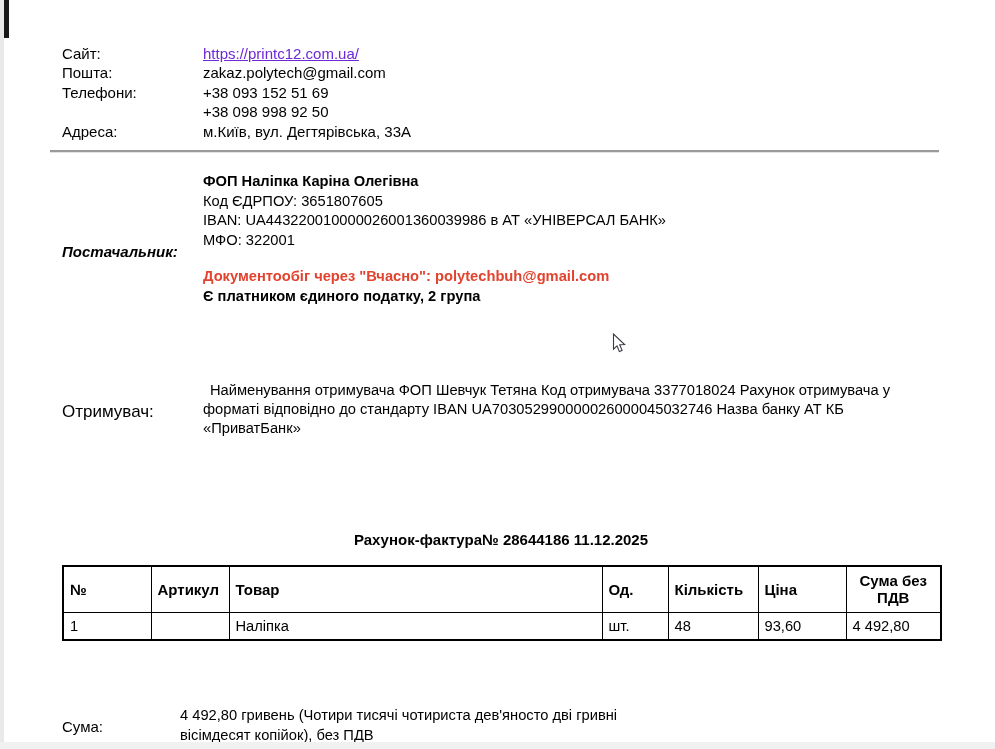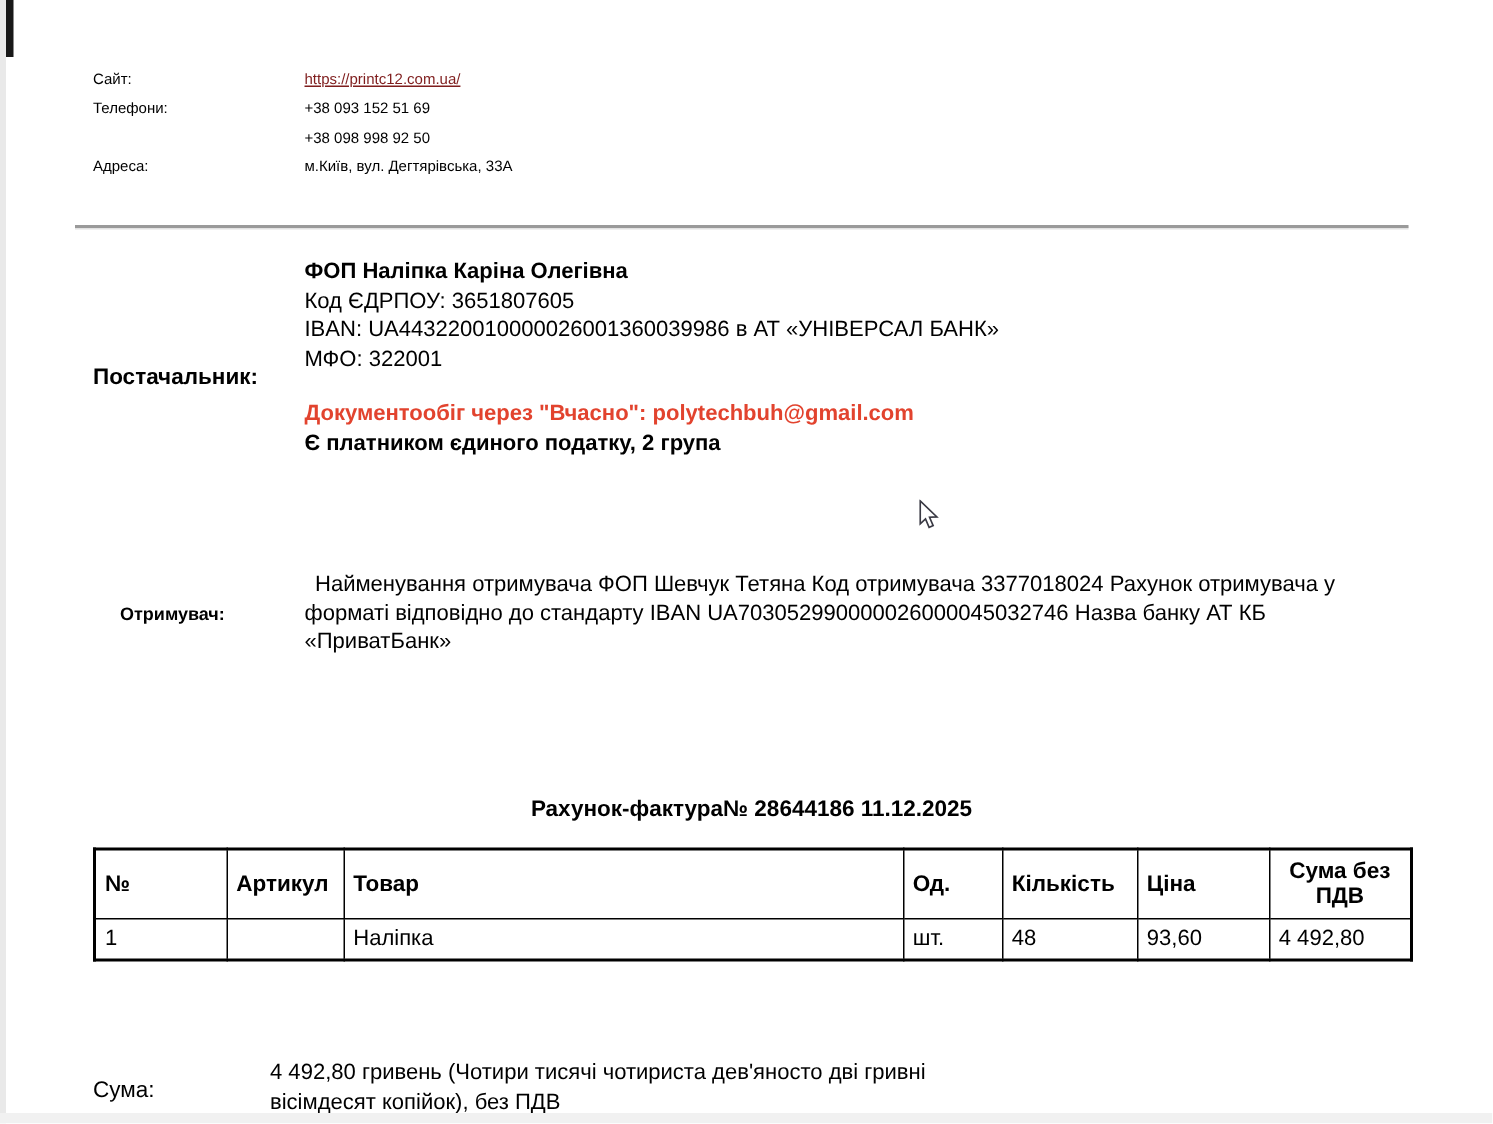--- a/index.html
+++ b/index.html
@@ -9,39 +9,39 @@
     background:#ffffff;
     font-family:"Liberation Sans", sans-serif;
     color:#000;
     overflow:hidden;
   }
   .left-strip   { position:absolute; left:0; top:0; width:4px; height:749px; background:#e9e9e9; }
   .left-mark    { position:absolute; left:4px; top:0; width:5px; height:38px; background:#181818; }
   .bottom-strip { position:absolute; left:0; top:742px; width:995px; height:7px; background:#f1f1f1; z-index:6; }
 
   
-  .contacts { position:absolute; left:62px; top:44px; font-size:10px; line-height:19.4px; }
+  .contacts { position:absolute; left:62px; top:44px; font-size:15px; line-height:19.4px; }
   .contact-row { display:flex; }
   .contact-label { width:141px; }
-  a.site-link { color:#7f1d1d; text-decoration:underline; }
+  a.site-link { color:#6d28d9; text-decoration:underline; }
 
   .divider { position:absolute; left:50px; top:150px; width:889px; height:2px;
              background:#9a9a9a; box-shadow:0 1px 0 #e2e2e2; }
 
   
-  .supplier-label { position:absolute; left:62px; top:243px; font-size:15px; font-weight:bold; }
+  .supplier-label { position:absolute; left:62px; top:243px; font-size:15px; font-weight:bold;font-style:italic; }
   .supplier-block { position:absolute; left:203px; top:172px; width:740px;
                     font-size:14.7px; line-height:19.5px; }
   .supplier-name { font-weight:bold; }
   .supplier-spacer { height:17px; }
   .supplier-edo { font-weight:bold; }
   .supplier-tax { font-weight:bold; }
 
   
-  .recipient-label { position:absolute; left:62px; top:402px; font-size:12px; font-weight:bold;margin-left:18px; }
+  .recipient-label { position:absolute; left:62px; top:402px; font-size:17px; font-weight:normal; }
   .recipient-text  { position:absolute; left:203px; top:381px; width:712px;
                      font-size:14.7px; line-height:19px; text-indent:7px; }
 
   
   .invoice-title { position:absolute; left:62px; top:531px; width:878px;
                    text-align:center; font-size:15px; font-weight:bold; }
   .invoice-number { }
 
   
   table.items { position:absolute; left:62px; top:565px; width:878px;
@@ -64,20 +64,24 @@
 </head>
 <body>
 
 <div class="left-strip"></div>
 <div class="left-mark"></div>
 
 <div class="contacts">
   <div class="contact-row">
     <div class="contact-label">Сайт:</div>
     <a href="#" class="site-link">https://printc12.com.ua/</a>
+  </div>
+  <div class="contact-row">
+    <div class="contact-label">Пошта:</div>
+    <div>zakaz.polytech@gmail.com</div>
   </div>
   <div class="contact-row">
     <div class="contact-label">Телефони:</div>
     <div>+38 093 152 51 69</div>
   </div>
   <div class="contact-row">
     <div class="contact-label"></div>
     <div>+38 098 998 92 50</div>
   </div>
   <div class="contact-row">

